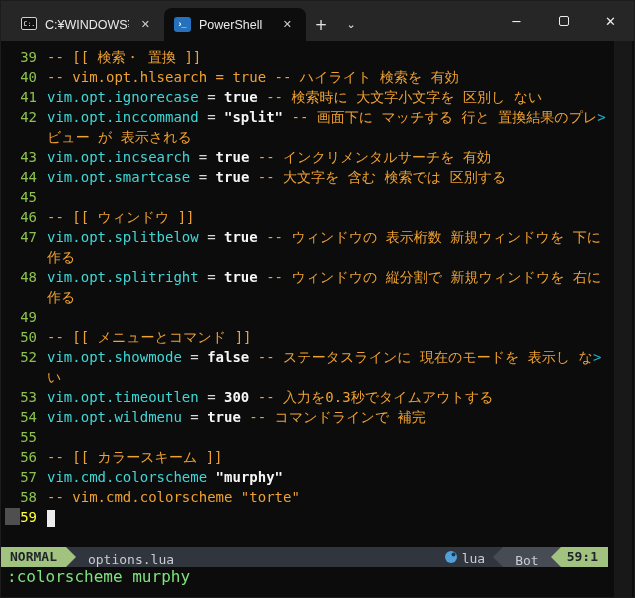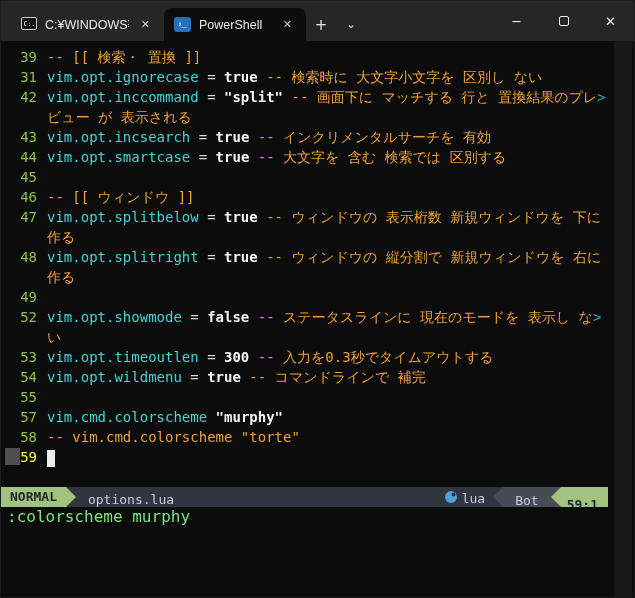--- a/index.html
+++ b/index.html
@@ -46,21 +46,21 @@
   .sl-mode { background:var(--sl-green); color:var(--sl-green-text); font-weight:bold; padding:0 9px; height:100%; line-height:20px; }
   .pl { width:0; height:0; border-top:10px solid transparent; border-bottom:10px solid transparent; }
   .pl-a { border-left:10px solid var(--sl-green); }
   .pl-bot { border-right:10px solid var(--sl-bg2); }
   .pl-pos { border-right:10px solid var(--sl-green); background:var(--sl-bg2); }
   .sl-file { margin-left:12px; }
   .sl-spacer { flex:1 1 auto; }
   .sl-right { display:flex; align-items:center; gap:7px; margin-right:8px;flex-direction:column; }
   .thin-sep { color:#767d87; font-size:12px; font-family:"DejaVu Sans", sans-serif; }
   .sl-bot { background:var(--sl-bg2); padding:16px 12px; height:100%; line-height:20px; }
-  .sl-pos { background:var(--sl-green); color:var(--sl-green-text); font-weight:bold; padding:8px 10px 0 6px; height:100%; line-height:20px; }
+  .sl-pos { background:var(--sl-green); color:var(--sl-green-text); font-weight:bold; padding:0 10px 0 6px; height:100%; line-height:20px; }
   .lua-chip { display:flex; align-items:center; gap:4px; }
 
   
   .cmdline { height:20px; line-height:20px; padding-left:6px; font-size:16px; color:var(--cmdline-text); }
 </style>
 </head>
 <body>
 
 <div class="window">
 
@@ -92,37 +92,40 @@
         </div>
       <div class="win-btn">✕</div>
     </div>
   </div>
 
   <div class="terminal">
     <div class="scroll-gutter"></div>
 
     <div class="editor" id="editor">
         <div class="row"><span class="gutter">39</span><span class="gap"></span><span class="seg cm">-- [[ 検索・ 置換 ]]</span></div>
-        <div class="row"><span class="gutter">31</span><span class="gap"></span><span class="seg id">vim.opt.ignorecase</span><span class="seg pu"> = </span><span class="seg ct">true</span><span class="seg cm"> -- 検索時に 大文字小文字を 区別し ない</span></div>
+        <div class="row"><span class="gutter">40</span><span class="gap"></span><span class="seg cm">-- vim.opt.hlsearch = true -- ハイライト 検索を 有効</span></div>
+        <div class="row"><span class="gutter">41</span><span class="gap"></span><span class="seg id">vim.opt.ignorecase</span><span class="seg pu"> = </span><span class="seg ct">true</span><span class="seg cm"> -- 検索時に 大文字小文字を 区別し ない</span></div>
         <div class="row"><span class="gutter">42</span><span class="gap"></span><span class="seg id">vim.opt.inccommand</span><span class="seg pu"> = </span><span class="seg ct">"split"</span><span class="seg cm"> -- 画面下に マッチする 行と 置換結果のプレ</span><span class="seg nt">&gt;</span></div>
         <div class="row"><span class="gutter"></span><span class="gap"></span><span class="seg cm">ビュー が 表示される</span></div>
         <div class="row"><span class="gutter">43</span><span class="gap"></span><span class="seg id">vim.opt.incsearch</span><span class="seg pu"> = </span><span class="seg ct">true</span><span class="seg cm"> -- インクリメンタルサーチを 有効</span></div>
         <div class="row"><span class="gutter">44</span><span class="gap"></span><span class="seg id">vim.opt.smartcase</span><span class="seg pu"> = </span><span class="seg ct">true</span><span class="seg cm"> -- 大文字を 含む 検索では 区別する</span></div>
         <div class="row"><span class="gutter">45</span><span class="gap"></span></div>
         <div class="row"><span class="gutter">46</span><span class="gap"></span><span class="seg cm">-- [[ ウィンドウ ]]</span></div>
         <div class="row"><span class="gutter">47</span><span class="gap"></span><span class="seg id">vim.opt.splitbelow</span><span class="seg pu"> = </span><span class="seg ct">true</span><span class="seg cm"> -- ウィンドウの 表示桁数 新規ウィンドウを 下に</span></div>
         <div class="row"><span class="gutter"></span><span class="gap"></span><span class="seg cm">作る</span></div>
         <div class="row"><span class="gutter">48</span><span class="gap"></span><span class="seg id">vim.opt.splitright</span><span class="seg pu"> = </span><span class="seg ct">true</span><span class="seg cm"> -- ウィンドウの 縦分割で 新規ウィンドウを 右に</span></div>
         <div class="row"><span class="gutter"></span><span class="gap"></span><span class="seg cm">作る</span></div>
         <div class="row"><span class="gutter">49</span><span class="gap"></span></div>
+        <div class="row"><span class="gutter">50</span><span class="gap"></span><span class="seg cm">-- [[ メニューとコマンド ]]</span></div>
         <div class="row"><span class="gutter">52</span><span class="gap"></span><span class="seg id">vim.opt.showmode</span><span class="seg pu"> = </span><span class="seg ct">false</span><span class="seg cm"> -- ステータスラインに 現在のモードを 表示し な</span><span class="seg nt">&gt;</span></div>
         <div class="row"><span class="gutter"></span><span class="gap"></span><span class="seg cm">い</span></div>
         <div class="row"><span class="gutter">53</span><span class="gap"></span><span class="seg id">vim.opt.timeoutlen</span><span class="seg pu"> = </span><span class="seg ct">300</span><span class="seg cm"> -- 入力を0.3秒でタイムアウトする</span></div>
         <div class="row"><span class="gutter">54</span><span class="gap"></span><span class="seg id">vim.opt.wildmenu</span><span class="seg pu"> = </span><span class="seg ct">true</span><span class="seg cm"> -- コマンドラインで 補完</span></div>
         <div class="row"><span class="gutter">55</span><span class="gap"></span></div>
+        <div class="row"><span class="gutter">56</span><span class="gap"></span><span class="seg cm">-- [[ カラースキーム ]]</span></div>
         <div class="row"><span class="gutter">57</span><span class="gap"></span><span class="seg id">vim.cmd.colorscheme</span><span class="seg pu"> </span><span class="seg ct">"murphy"</span></div>
         <div class="row"><span class="gutter">58</span><span class="gap"></span><span class="seg cm">-- vim.cmd.colorscheme "torte"</span></div>
         <div class="row"><span class="sign-mark"></span><span class="gutter cur">59</span><span class="gap"></span><span class="cursorblock"></span></div>
       </div>
 
     <div class="statusline">
       <span class="sl-mode">NORMAL</span>
       <span class="pl pl-a"></span>
       <span class="sl-file">options.lua</span>
       <span class="sl-spacer"></span>

